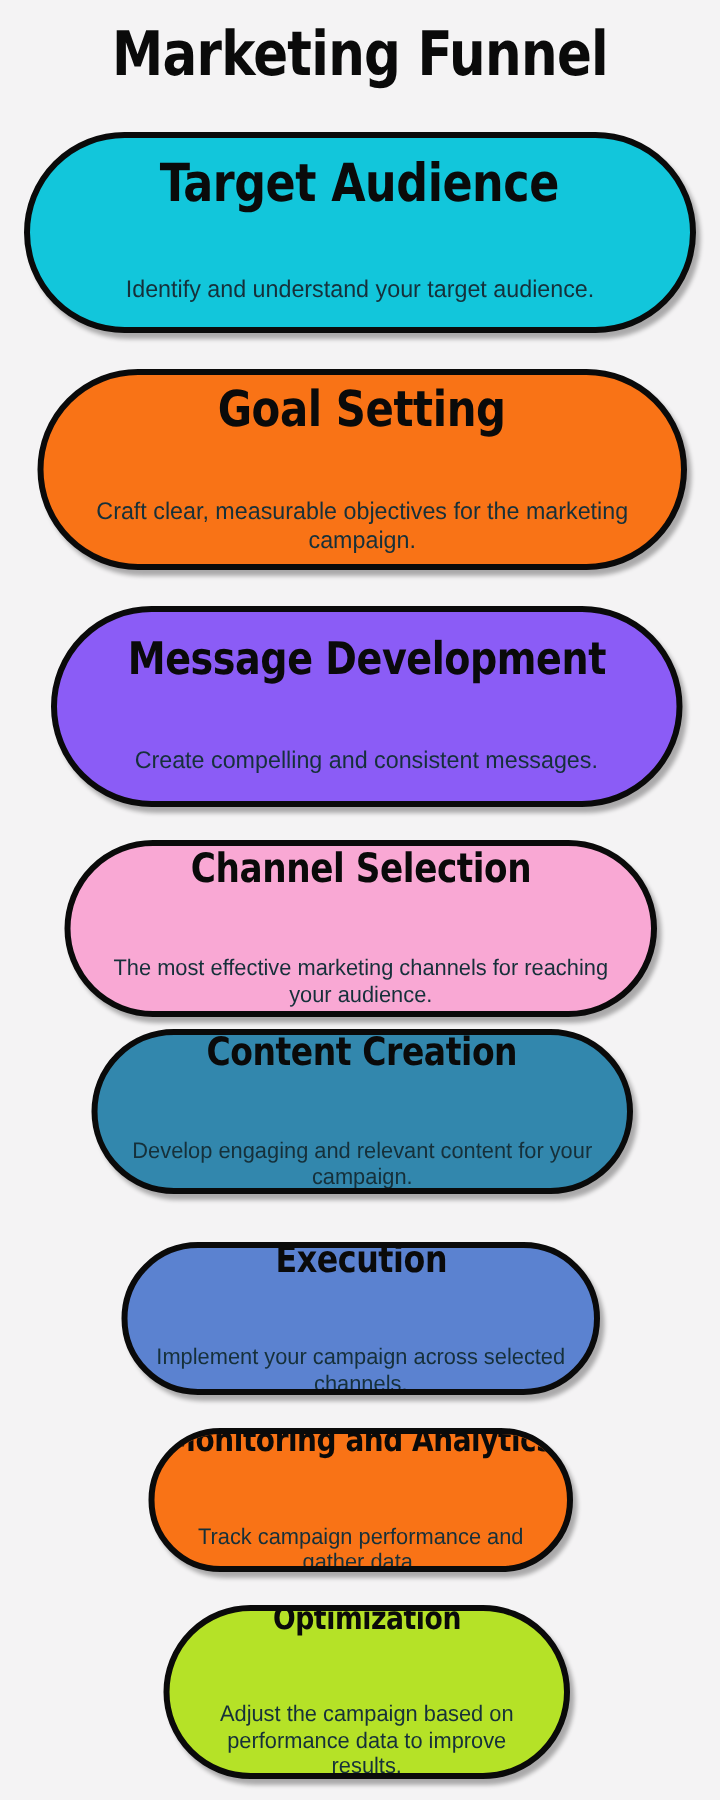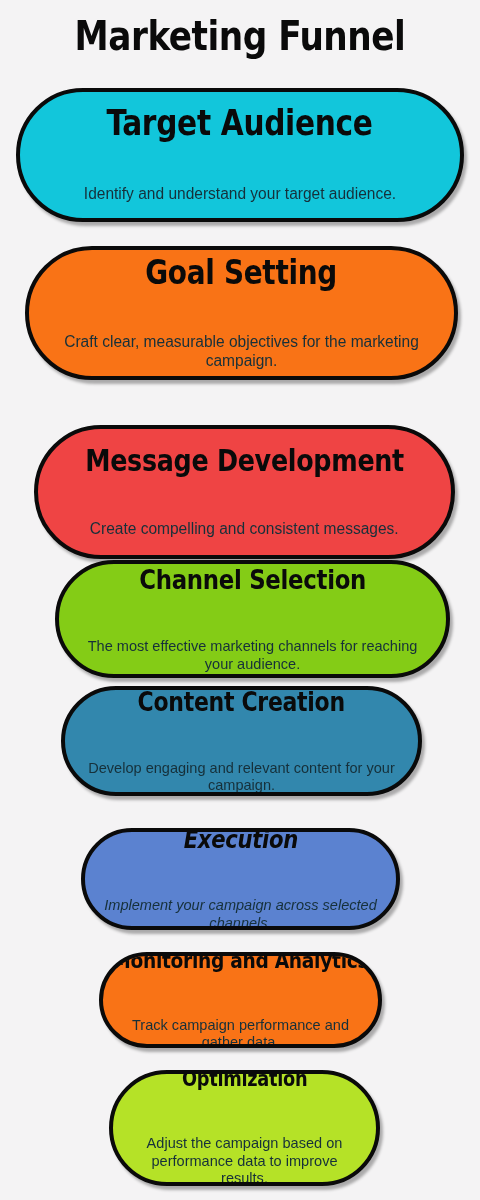--- a/index.html
+++ b/index.html
@@ -76,21 +76,21 @@
     margin-top: 4px;
     transform: scaleX(0.97);
   }
 
   
   .s1 { top: 88px;   height: 134px; }
   .s2 { top: 246px;  height: 134px; }
   .s3 { top: 404px;  height: 134px; }
   .s4 { top: 560px;  height: 118px; }
   .s5 { top: 686px;  height: 110px; }
-  .s6 { top: 828px;  height: 102px; font-style: italic; }
+  .s6 { top: 828px;  height: 102px; }
   .s7 { top: 952px;  height: 96px;  }
   .s8 { top: 1070px; height: 116px; }
 
   .s1 .stage-title { font-size: 35px; }
   .s2 .stage-title { font-size: 33px; }
   .s3 .stage-title { font-size: 30px; }
   .s4 .stage-title { font-size: 27px; }
   .s5 .stage-title { font-size: 26px; }
   .s6 .stage-title { font-size: 25px; }
   .s7 .stage-title { font-size: 22px; }
@@ -115,26 +115,26 @@
   <div class="stage s1" style="left: 16px; width: 448px; background: rgb(18, 198, 219); border-color: rgb(10, 10, 10);">
     <div class="stage-title" style="color: rgb(10, 10, 10);">Target Audience</div>
     <div class="stage-desc" style="color: rgb(22, 48, 58);">Identify and understand your target audience.</div>
   </div>
 
   <div class="stage s2" style="left: 25px; width: 433px; background: #f97316; border-color: rgb(10, 10, 10);">
     <div class="stage-title" style="color: rgb(10, 10, 10);">Goal Setting</div>
     <div class="stage-desc" style="color: rgb(22, 48, 58);">Craft clear, measurable objectives for the marketing campaign.</div>
   </div>
 
-  <div class="stage s3" style="left: 34px; width: 421px; background: #ef4444; border-color: rgb(10, 10, 10); margin-top: 21px;">
+  <div class="stage s3" style="left: 34px; width: 421px; background: #8b5cf6; border-color: rgb(10, 10, 10);">
     <div class="stage-title" style="color: rgb(10, 10, 10);">Message Development</div>
     <div class="stage-desc" style="color: rgb(22, 48, 58);">Create compelling and consistent messages.</div>
   </div>
 
-  <div class="stage s4" style="left: 55px; width: 395px; background: #84cc16; border-color: rgb(10, 10, 10);">
+  <div class="stage s4" style="left: 43px; width: 395px; background: #f9a8d4; border-color: rgb(10, 10, 10);">
     <div class="stage-title" style="color: rgb(10, 10, 10);">Channel Selection</div>
     <div class="stage-desc" style="color: rgb(22, 48, 58);">The most effective marketing channels for reaching your audience.</div>
   </div>
 
   <div class="stage s5" style="left: 61px; width: 361px; background: rgb(50, 135, 173); border-color: rgb(10, 10, 10);">
     <div class="stage-title" style="color: rgb(10, 10, 10);">Content Creation</div>
     <div class="stage-desc" style="color: rgb(22, 48, 58);">Develop engaging and relevant content for your campaign.</div>
   </div>
 
   <div class="stage s6" style="left: 81px; width: 319px; background: rgb(91, 130, 208); border-color: rgb(10, 10, 10);">

